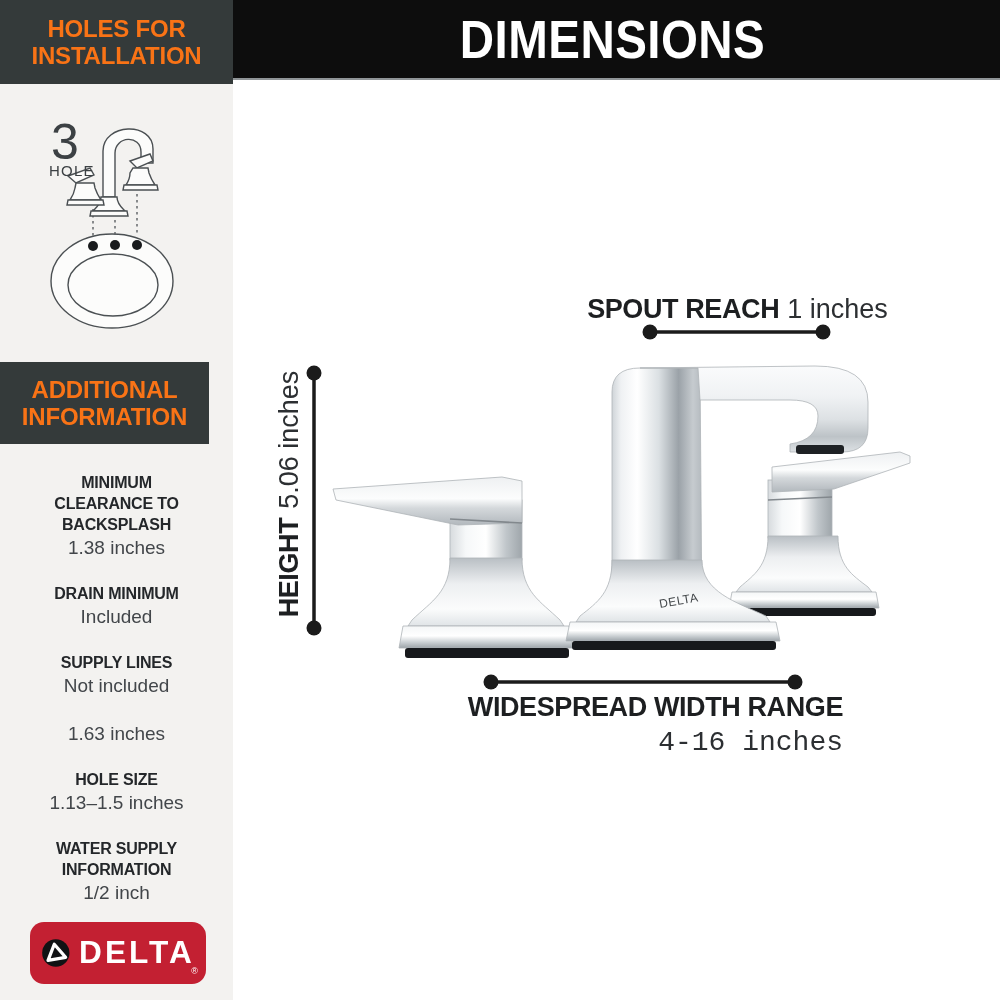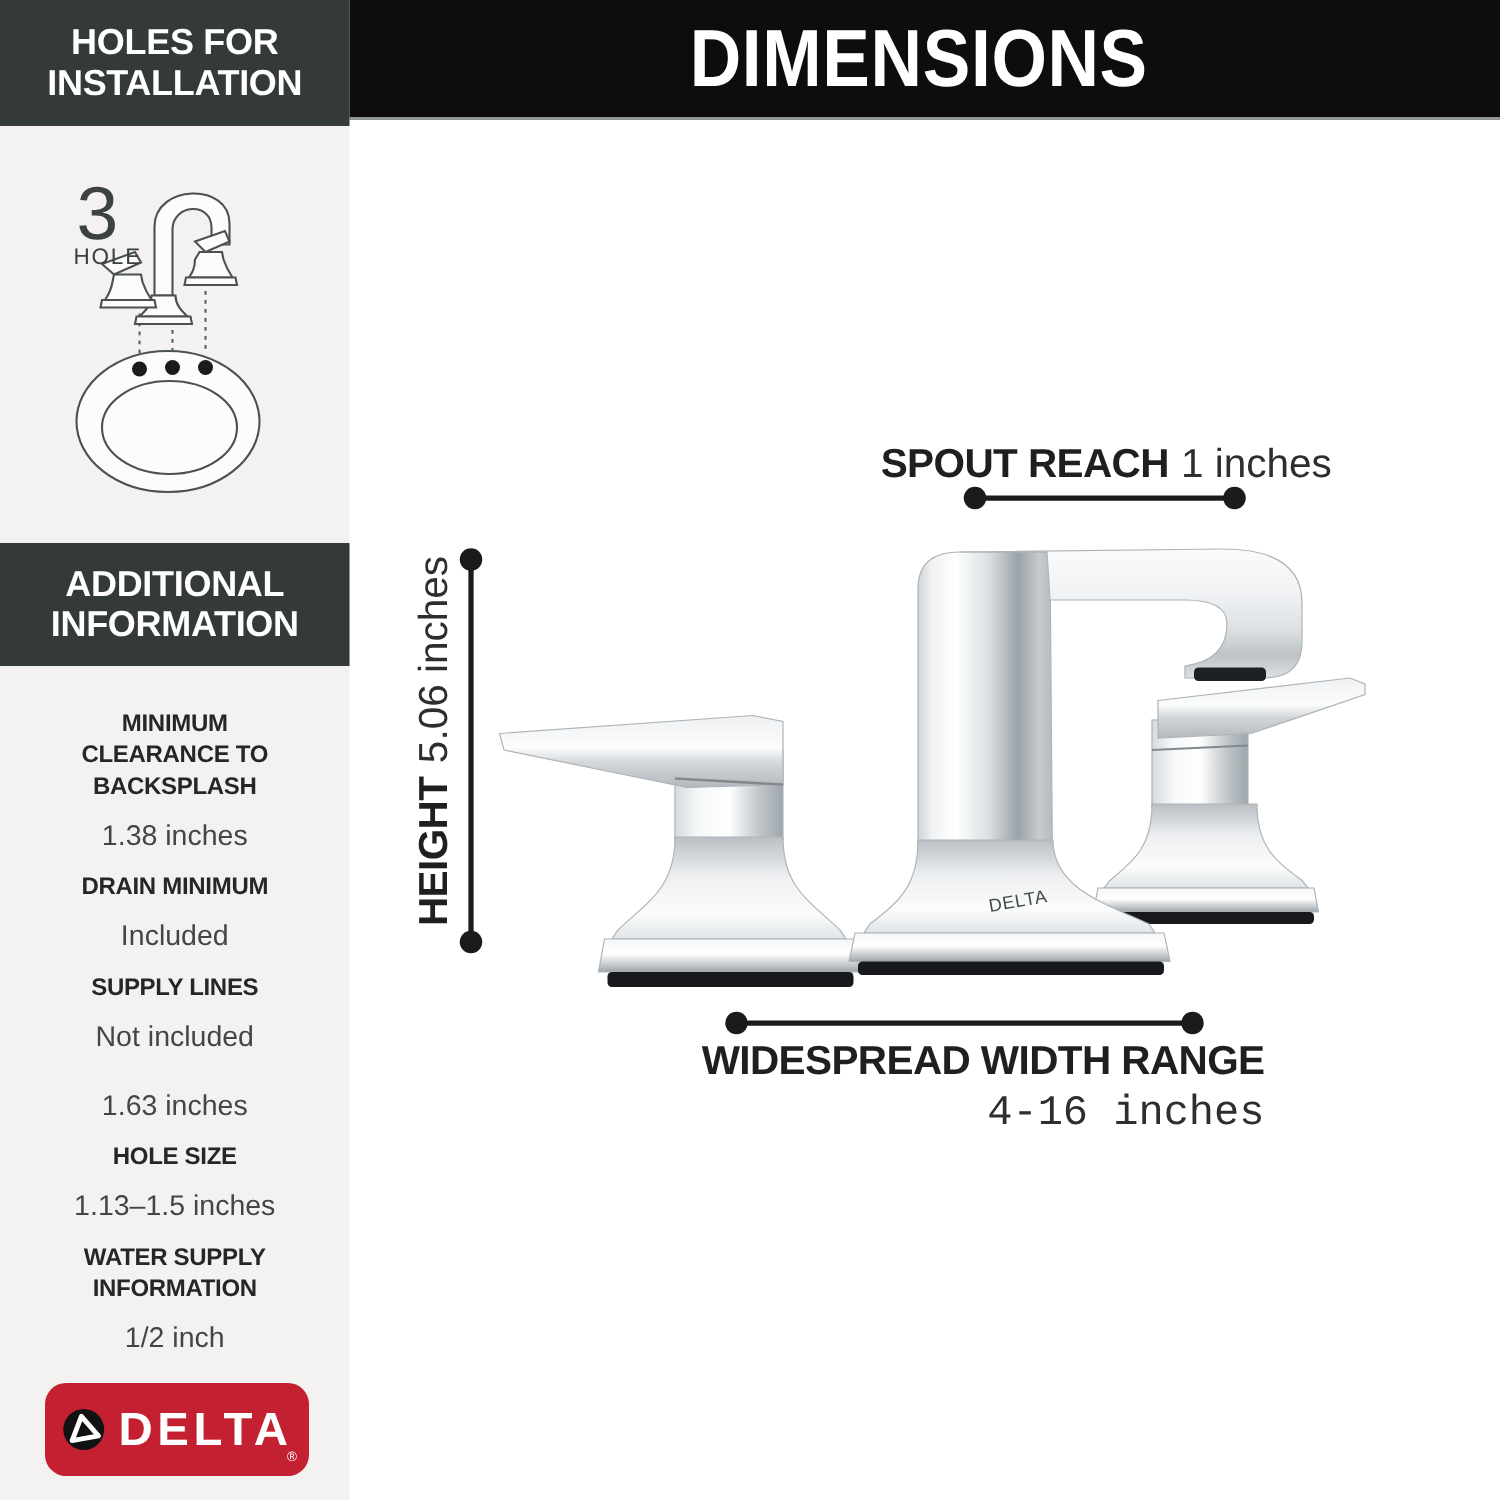--- a/index.html
+++ b/index.html
@@ -7,36 +7,36 @@
   body {
     position:relative; width:1000px; height:1000px; background:#ffffff;
     font-family:"Liberation Sans", sans-serif; color:#232629; overflow:hidden;
   }
   
   .sidebar {
     position:absolute; left:0; top:0; width:233px; height:1000px;
     background:#f3f2f0;
   }
   .dark-header {
-    background:#343a3a; color:#ffffff; text-align:center;
+    background:#343a3a; color:#f97316; text-align:center;
     font-weight:bold; font-size:24px; line-height:27px; letter-spacing:-0.2px;
     display:flex; align-items:center; justify-content:center;
     padding:0 14px;
   }
   .holes-header { position:absolute; left:0; top:0; width:233px; height:84px; }
-  .additional-header { position:absolute; left:0; top:362px; width:233px; height:82px; }
+  .additional-header { position:absolute; left:0; top:362px; width:209px; height:82px; }
   .spec-list {
     position:absolute; left:0; top:472px; width:233px;
-    display:flex; flex-direction:column; gap:12px; text-align:center;
+    display:flex; flex-direction:column; gap:24px; text-align:center;
   }
   .spec-label {
     font-weight:bold; font-size:16px; line-height:21px; letter-spacing:-0.2px;
     color:#24272a; max-width:172px; margin:0 auto;
   }
-  .spec-value { font-size:19px; line-height:22px; color:#42464a; margin-top:12px; }
+  .spec-value { font-size:19px; line-height:22px; color:#42464a; margin-top:2px; }
   
   .delta-logo {
     position:absolute; left:30px; top:922px; width:176px; height:62px;
     background:#c32032; border-radius:14px;
     display:flex; align-items:center; padding:0 8px;
   }
   .delta-word {
     color:#ffffff; font-weight:bold; font-size:31px; letter-spacing:3px;
     margin-left:5px; transform:scaleX(1.02); transform-origin:left center;
   }

